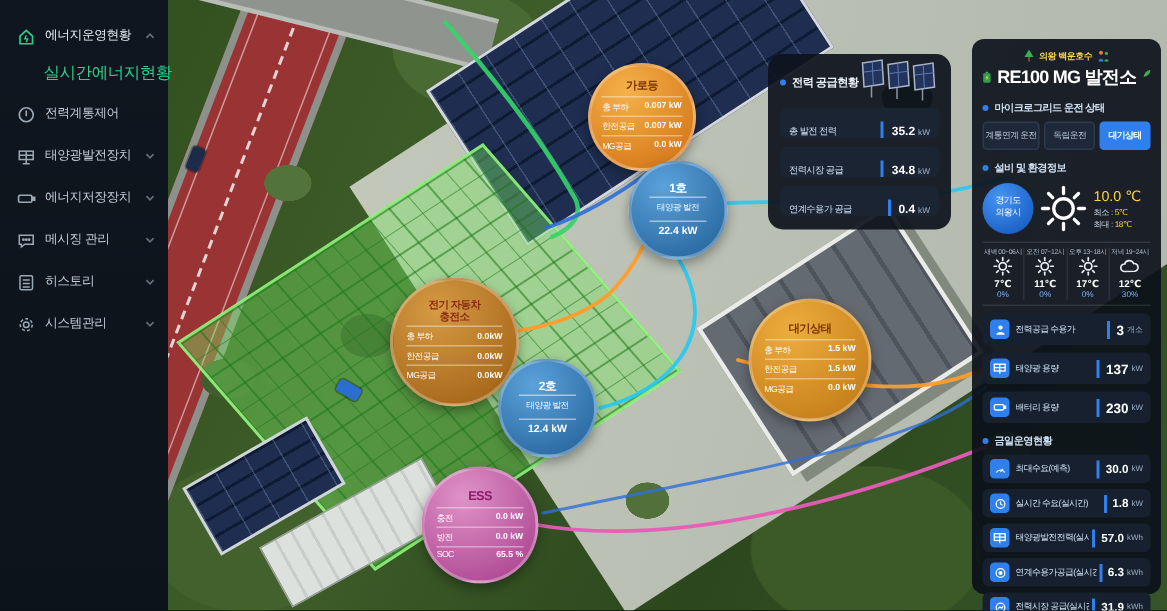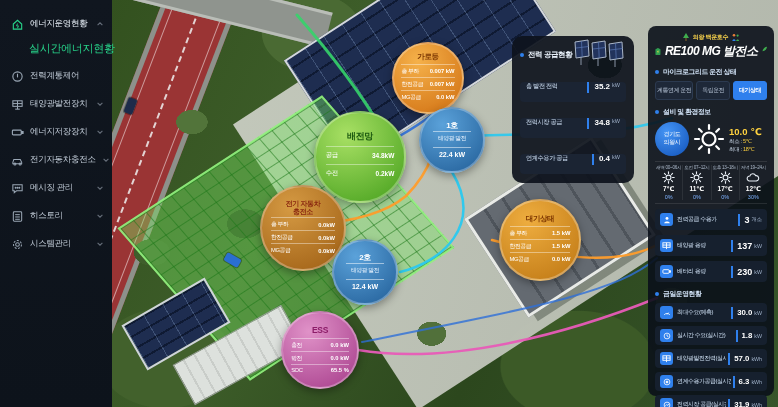--- a/index.html
+++ b/index.html
@@ -104,49 +104,49 @@
     background:radial-gradient(circle at 35% 25%,#e092c8,#b24e97 78%); }
   .bub-ess .b-title { color:#8c1d68; font-size:8.5px; margin-bottom:2px; }
 
   
   .supply { position:absolute; left:512px; top:36px; width:122px; z-index:30;
     background:rgba(13,18,28,.92); border-radius:10px; padding:8px 8px 9px; }
   .supply-head { display:flex; align-items:center; gap:4px; height:22px; }
   .bdot { width:4px; height:4px; border-radius:50%; background:#2f80ed; flex:0 0 4px; }
   .supply-title { font-size:7.5px; font-weight:bold; color:#e8f0fa; letter-spacing:-0.4px; }
   .supply-art { position:absolute; right:6px; top:2px; }
-  .srow { display:flex; align-items:flex-start; height:20px; background:#1b2433; border-radius:4px;
-    margin-top:16px; padding:0 6px; }
+  .srow { display:flex; align-items:flex-end; height:20px; background:#1b2433; border-radius:4px;
+    margin-top:6px; padding:0 6px; }
   .srow .sl { font-size:6.2px; color:#cfe0f4; letter-spacing:-0.4px; flex:1; white-space:nowrap; }
   .srow .vb { width:2px; height:11px; background:#2f80ed; margin:0 5px 0 2px; }
   .srow .sv { font-size:8px; font-weight:bold; color:#fff; }
   .srow .su { font-size:5.5px; color:#9fb0c8; margin-left:2px; }
 
   
   .rpanel { position:absolute; left:648px; top:26px; width:126px; height:370px; z-index:30;
     background:rgba(10,16,26,.9); border-radius:8px; padding:7px 7px 8px; }
   .rp-region { display:flex; align-items:center; justify-content:center; gap:3px; }
   .rp-region .txt { font-size:6px; color:#ffd84d; font-weight:bold; letter-spacing:-0.3px; }
-  .rp-titlerow { display:flex; align-items:flex-start; justify-content:center; gap:4px; margin-top:1px;font-style:italic; }
+  .rp-titlerow { display:flex; align-items:flex-start; justify-content:center; gap:4px; margin-top:1px; }
   .rp-title { font-size:12px; font-weight:bold; color:#fff; letter-spacing:-0.5px; white-space:nowrap; }
   .rp-sec { display:flex; align-items:center; gap:4px; margin-top:7px; }
   .rp-sec .txt { font-size:6.8px; font-weight:bold; color:#cfe0f4; letter-spacing:-0.4px; }
   .modes { display:flex; gap:3px; margin-top:4px; }
   .mode-btn { flex:1; font-size:5.9px; letter-spacing:-0.4px; color:#b9c6d8; background:#1e2838;
     border:1px solid #2c3a50; border-radius:3px; padding:4px 1px; text-align:center;
     cursor:pointer; white-space:nowrap; }
   .mode-btn.active { background:#2f80ed; border-color:#2f80ed; color:#fff; font-weight:bold; }
   .weather { display:flex; align-items:center; gap:4px; margin-top:5px; }
   .loc-circle { width:34px; height:34px; border-radius:50%; flex:0 0 34px;
     background:radial-gradient(circle at 35% 30%,#4595f5,#1b5fc4 80%);
     display:flex; flex-direction:column; align-items:center; justify-content:center; }
   .loc-circle span { font-size:6px; color:#fff; letter-spacing:-0.4px; line-height:1.3; }
   .w-sun { flex:1; display:flex; justify-content:center; }
   .w-temps { flex:0 0 38px; }
-  .w-temp { font-size:9.5px; font-weight:bold; color:#ffd23f; }
+  .w-temp { font-size:9.5px; font-weight:normal; color:#ffd23f; }
   .w-mm { font-size:5.5px; color:#c9d6e6; margin-top:1px; letter-spacing:-0.3px; }
   .w-mm b { color:#ffd23f; font-weight:normal; }
   .forecast { display:flex; margin-top:5px; border-top:1px solid rgba(255,255,255,.1);
     border-bottom:1px solid rgba(255,255,255,.1); padding:3px 0; }
   .fc-col { flex:1; display:flex; flex-direction:column; align-items:center; gap:1px;
     border-left:1px solid rgba(255,255,255,.08); }
   .fc-col:first-child { border-left:none; }
   .fc-time { font-size:4.6px; color:#aab7c8; letter-spacing:-0.3px; white-space:nowrap; }
   .fc-temp { font-size:6.5px; font-weight:bold; color:#fff; }
   .fc-rain { font-size:5.5px; color:#7fb2ff; }
@@ -215,33 +215,20 @@
           </svg>
       </span>
       <span class="sb-label">에너지저장장치</span>
       <svg class="sb-chev" viewBox="0 0 10 10" fill="none" stroke="#8a93a0" stroke-width="1.4">
           <polyline points="2,3.5 5,6.5 8,3.5"></polyline>
         </svg>
     </div>
     <div class="sb-item">
       <span class="sb-ico">
         <svg width="13" height="13" viewBox="0 0 14 14" fill="none" stroke="#9aa7b5" stroke-width="1.1">
-            <path d="M2 9 L3 6 H10 L11.5 9 V10.5 H2 Z"></path>
-            <circle cx="4.2" cy="10.8" r="1.1"></circle>
-            <circle cx="9.8" cy="10.8" r="1.1"></circle>
-          </svg>
-      </span>
-      <span class="sb-label">전기자동차충전소</span>
-      <svg class="sb-chev" viewBox="0 0 10 10" fill="none" stroke="#8a93a0" stroke-width="1.4">
-          <polyline points="2,3.5 5,6.5 8,3.5"></polyline>
-        </svg>
-    </div>
-    <div class="sb-item">
-      <span class="sb-ico">
-        <svg width="13" height="13" viewBox="0 0 14 14" fill="none" stroke="#9aa7b5" stroke-width="1.1">
             <path d="M2 3 H12 V9.5 H6 L3.5 11.5 V9.5 H2 Z"></path>
             <circle cx="5" cy="6.2" r="0.5" fill="#9aa7b5"></circle>
             <circle cx="7" cy="6.2" r="0.5" fill="#9aa7b5"></circle>
             <circle cx="9" cy="6.2" r="0.5" fill="#9aa7b5"></circle>
           </svg>
       </span>
       <span class="sb-label">메시징 관리</span>
       <svg class="sb-chev" viewBox="0 0 10 10" fill="none" stroke="#8a93a0" stroke-width="1.4">
           <polyline points="2,3.5 5,6.5 8,3.5"></polyline>
         </svg>
@@ -307,31 +294,20 @@
       <div class="b-row">
           <span class="bl">한전공급</span>
           <span class="bv">0.007 kW</span>
         </div>
       <div class="b-row">
           <span class="bl">MG공급</span>
           <span class="bv">0.0 kW</span>
         </div>
     </div>
 
-    <div class="bubble bub-grid">
-      <div class="b-title">배전망</div>
-      <div class="b-row">
-          <span class="bl">공급</span>
-          <span class="bv">34.8kW</span>
-        </div>
-      <div class="b-row">
-          <span class="bl">수전</span>
-          <span class="bv">0.2kW</span>
-        </div>
-    </div>
 
     <div class="bubble bub-pv bub-pv1">
       <div class="b-title">1호</div>
       <div class="b-sub">태양광 발전</div>
       <div class="b-val">22.4 kW</div>
     </div>
 
     <div class="bubble bub-ev">
       <div class="b-title"><span>전기 자동차</span><br><span>충전소</span></div>
       <div class="b-row">

